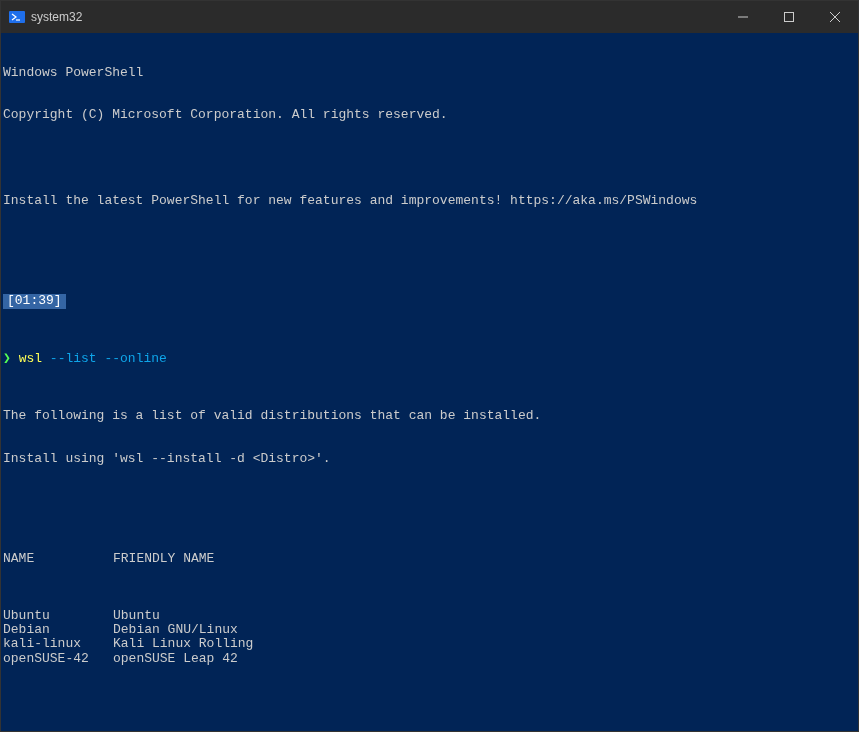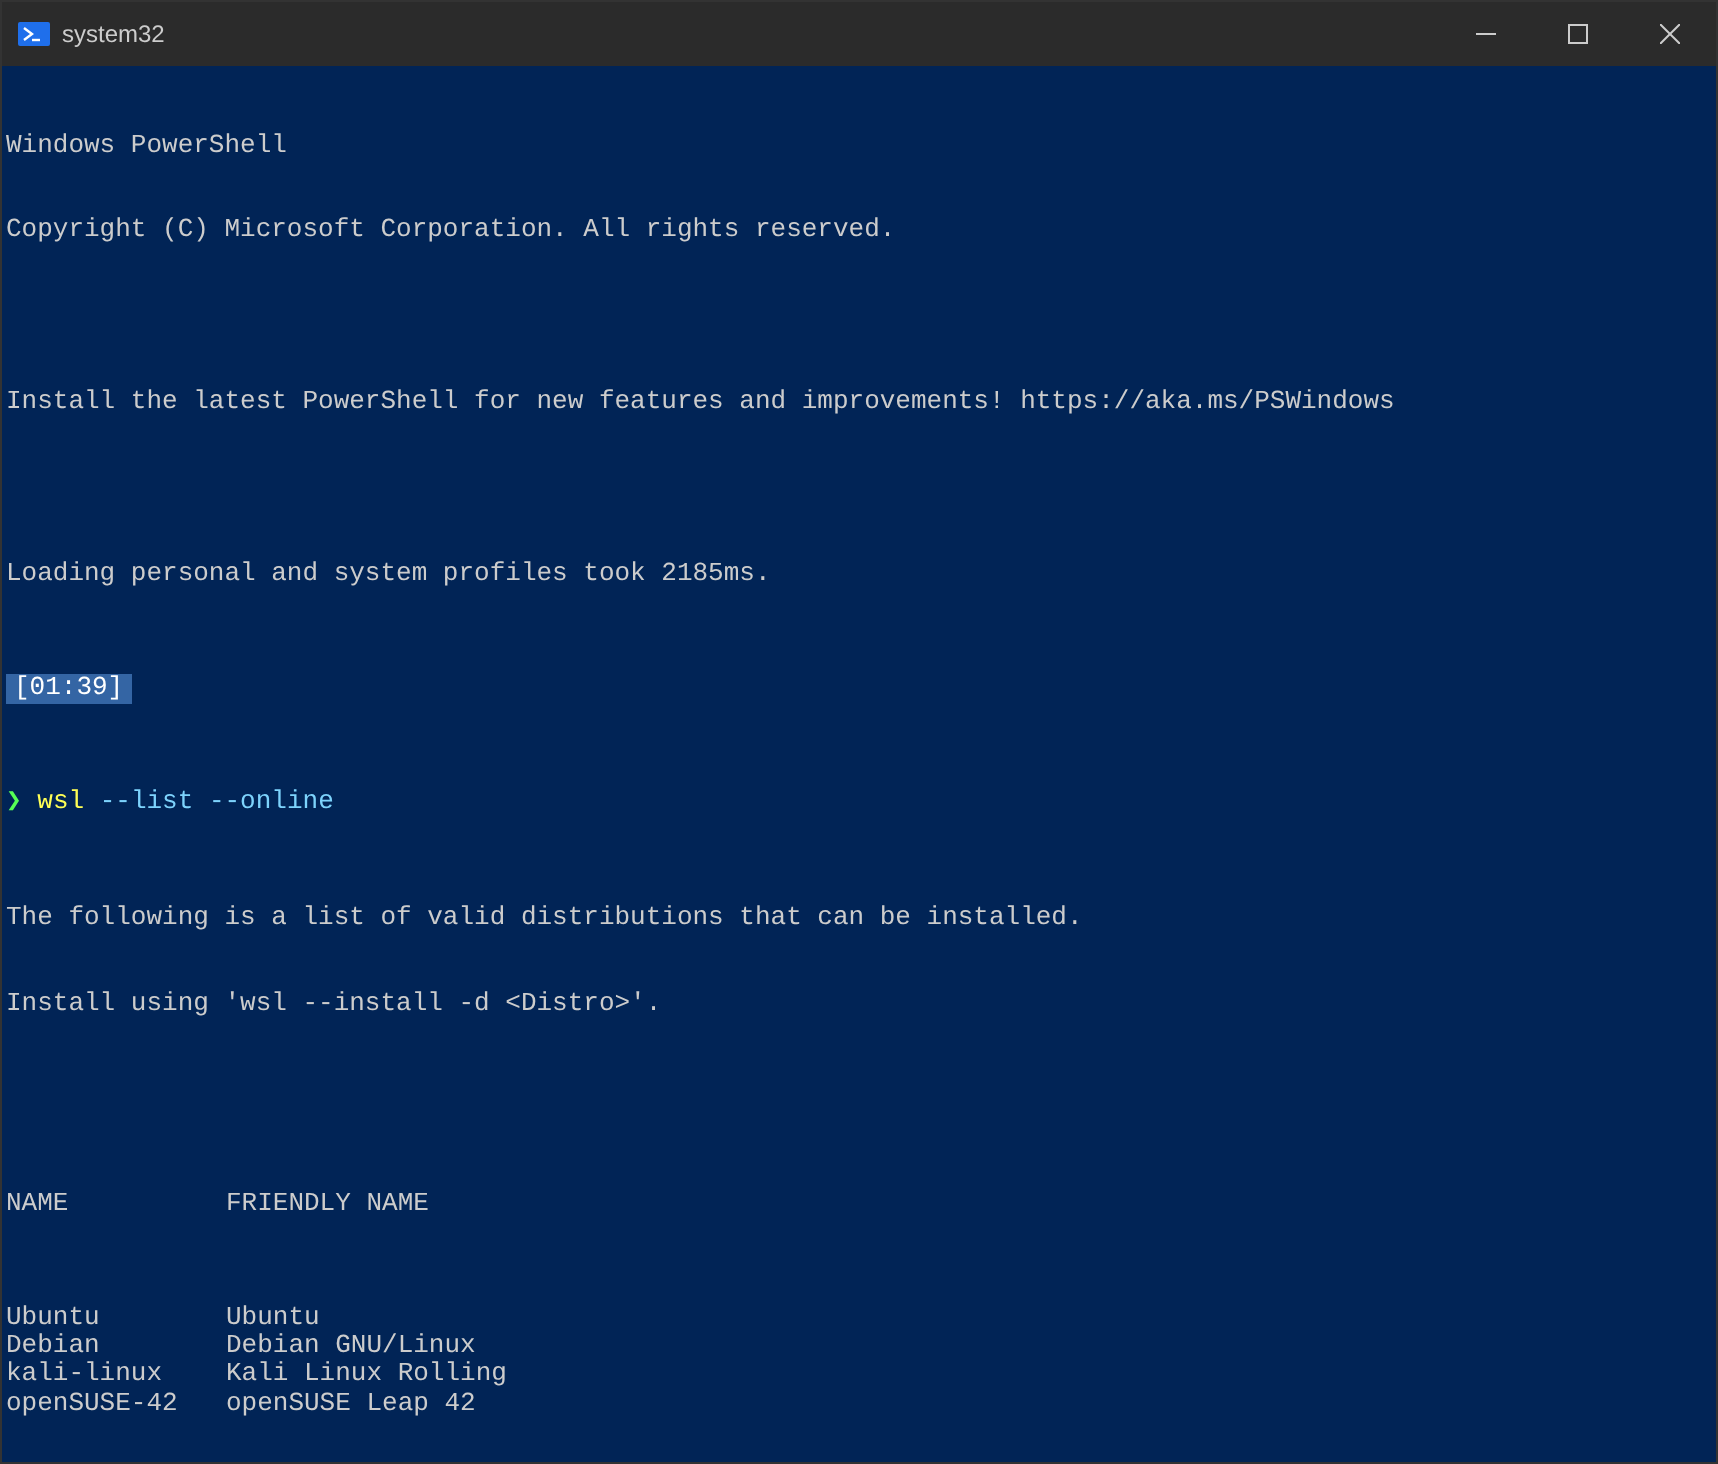--- a/index.html
+++ b/index.html
@@ -81,21 +81,21 @@
       color: #ffffff;
       padding: 0 2px;
     }
     .time-stamp {
       background: #3465a4;
       color: #ffffff;
       padding: 0 4px;
     }
     .cmd-prefix { color: #55ff55; }
     .cmd-text { color: #ffff55; margin-top: 17px; }
-    .cmd-args { color: #7dd3fc; }
+    .cmd-args { color: #0ea5e9; }
     .distro-row { display: block; }
     .distro-name { display: inline-block; width: 110px; font-family: Liberation Mono, monospace; }
   </style>
 </head>
 <body>
 
 <div class="window">
   <div class="titlebar">
     <span class="titlebar-icon">
       <svg width="16" height="16" viewBox="0 0 16 16">
@@ -125,21 +125,20 @@
       </div>
     </div>
   </div>
 
   <div class="terminal">
     <span class="line">Windows PowerShell</span>
     <span class="line">Copyright (C) Microsoft Corporation. All rights reserved.</span>
     <span class="line"> </span>
     <span class="line">Install the latest PowerShell for new features and improvements! https://aka.ms/PSWindows</span>
     <span class="line"> </span>
-    <span class="line">Loading personal and system profiles took 2185ms.</span>
 
     <span class="prompt-row">
       <span class="time-stamp">[01:39]</span>
     </span>
 
     <span class="line"><span class="cmd-prefix">❯ </span><span class="cmd-text">wsl</span><span class="cmd-args"> --list --online</span></span>
 
     <span class="line">The following is a list of valid distributions that can be installed.</span>
     <span class="line">Install using 'wsl --install -d &lt;Distro&gt;'.</span>
     <span class="line"> </span>

